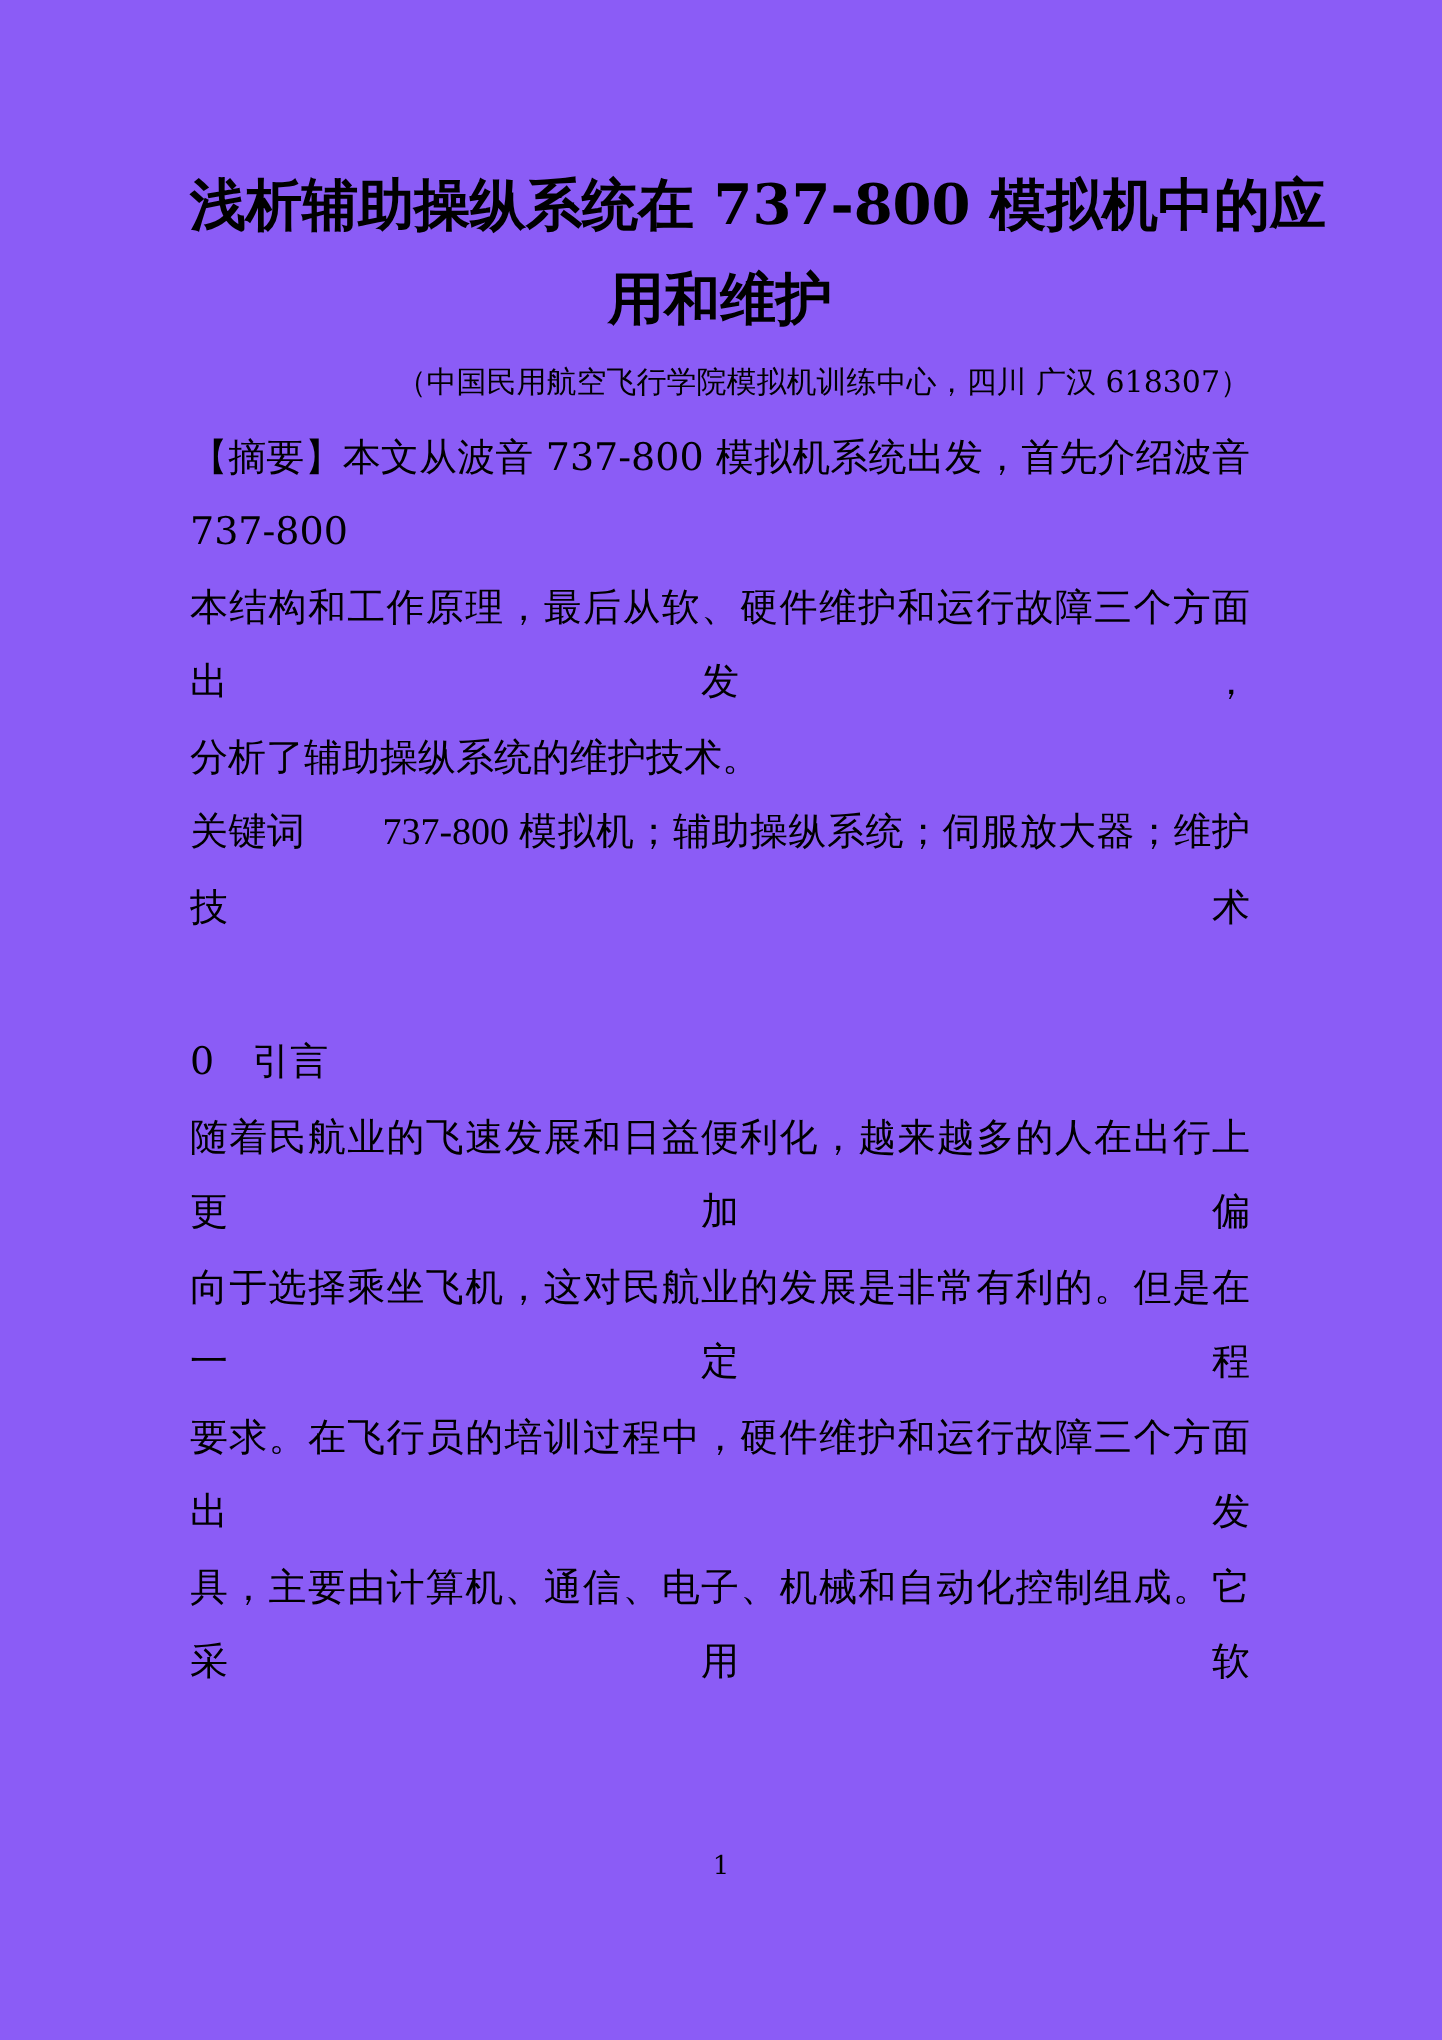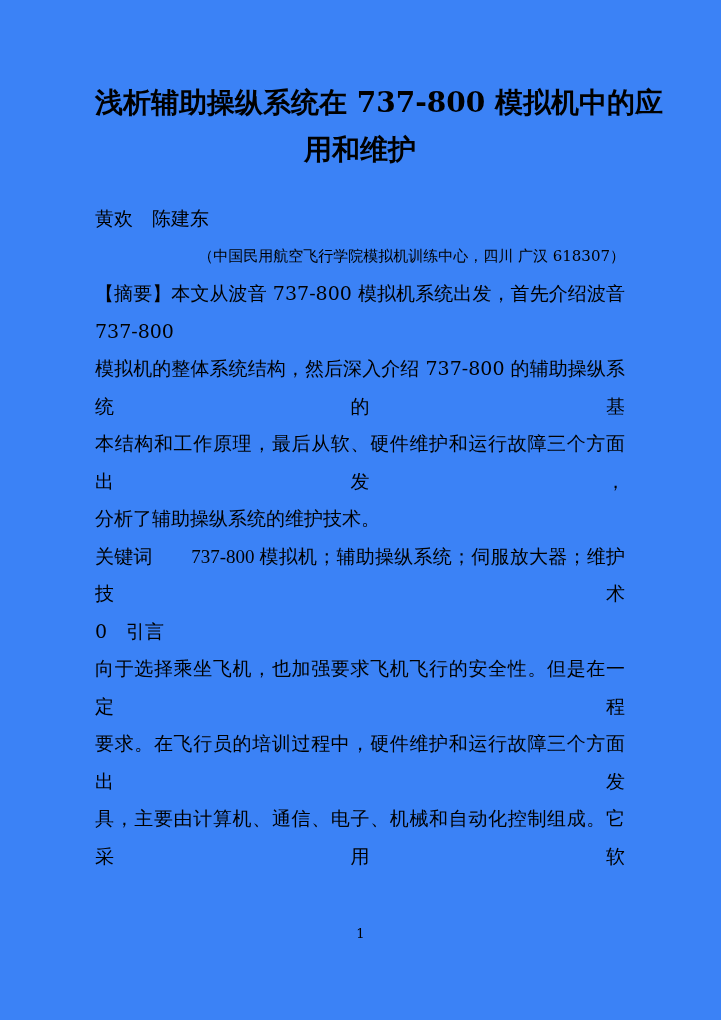--- a/index.html
+++ b/index.html
@@ -11,21 +11,21 @@
     width: 721px;
     height: 1020px;
     position: relative;
     font-family: "DejaVu Serif", "Liberation Serif", serif;
     color: #000000;
     overflow: hidden;
   }
   .page {
     position: absolute;
     inset: 0;
-    background: #3b82f6;
+    background: #8b5cf6;
     padding-left: 40px;
   }
   .content {
     position: absolute;
     left: 95px;
     top: 0;
     width: 530px;
   }
   .doc-title {
     margin-top: 79px;
@@ -58,20 +58,21 @@
     text-align: justify;
     text-align-last: justify;
   }
   .para-line.last-line {
     text-align-last: left;
   }
   .section-heading {
     font-size: 19px;
     line-height: 37.5px;
     text-align: left;
+    margin-top: 40px;
   }
   .keywords-line {
     font-size: 19px;
     line-height: 37.5px;
     text-align: justify;
     text-align-last: justify;
     font-family: Liberation Serif, serif;
   }
   .page-number {
     position: absolute;
@@ -87,37 +88,36 @@
 <body>
 
 <div class="page">
   <div class="content">
 
     <div class="doc-title">
       <div class="title-line">浅析辅助操纵系统在 737-800 模拟机中的应</div>
       <div class="title-line">用和维护</div>
     </div>
 
-    <div class="byline">黄欢　陈建东</div>
 
     <div class="affiliation">（中国民用航空飞行学院模拟机训练中心，四川 广汉 618307）</div>
 
     <div class="abstract">
       <div class="para-line">【摘要】本文从波音 737-800 模拟机系统出发，首先介绍波音 737-800</div>
-      <div class="para-line">模拟机的整体系统结构，然后深入介绍 737-800 的辅助操纵系统的基</div>
       <div class="para-line">本结构和工作原理，最后从软、硬件维护和运行故障三个方面出发，</div>
       <div class="para-line last-line">分析了辅助操纵系统的维护技术。</div>
     </div>
 
     <div class="keywords-line">关键词　　737-800 模拟机；辅助操纵系统；伺服放大器；维护技术</div>
 
     <div class="section-heading">0　引言</div>
 
     <div class="body-paragraph">
-      <div class="para-line">向于选择乘坐飞机，也加强要求飞机飞行的安全性。但是在一定程</div>
+      <div class="para-line">随着民航业的飞速发展和日益便利化，越来越多的人在出行上更加偏</div>
+      <div class="para-line">向于选择乘坐飞机，这对民航业的发展是非常有利的。但是在一定程</div>
       <div class="para-line">要求。在飞行员的培训过程中，硬件维护和运行故障三个方面出发</div>
       <div class="para-line">具，主要由计算机、通信、电子、机械和自动化控制组成。它采用软</div>
 
     </div>
 
   </div>
 
   <div class="page-number">1</div>
 </div>
 

